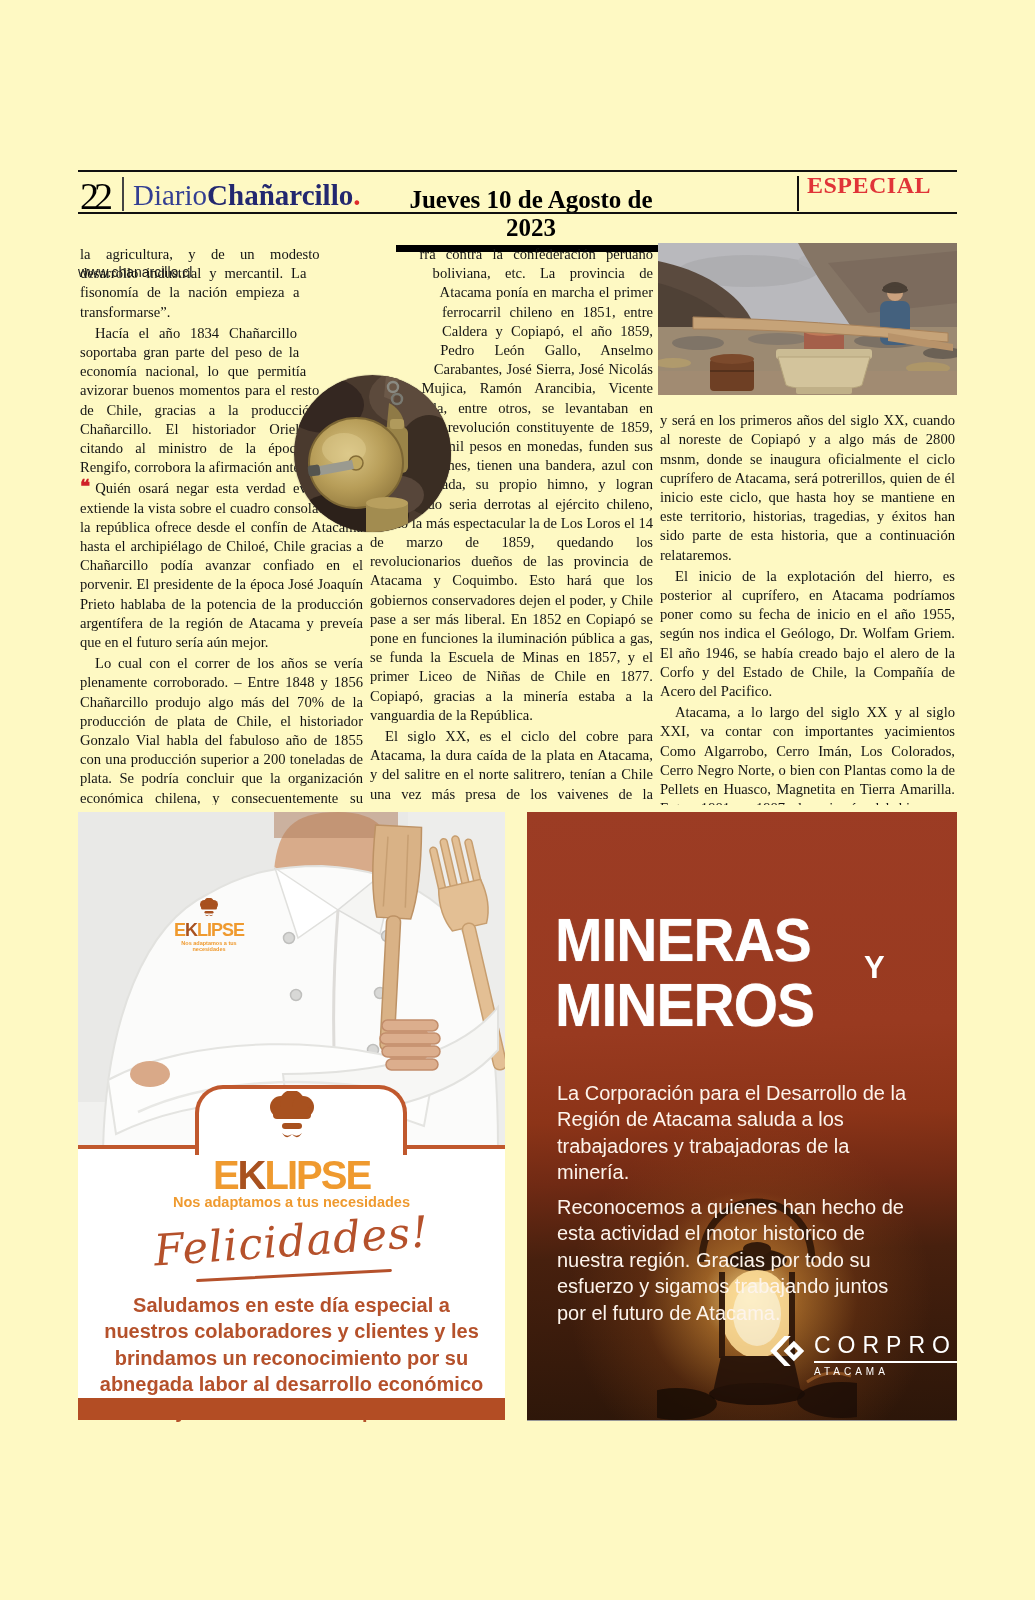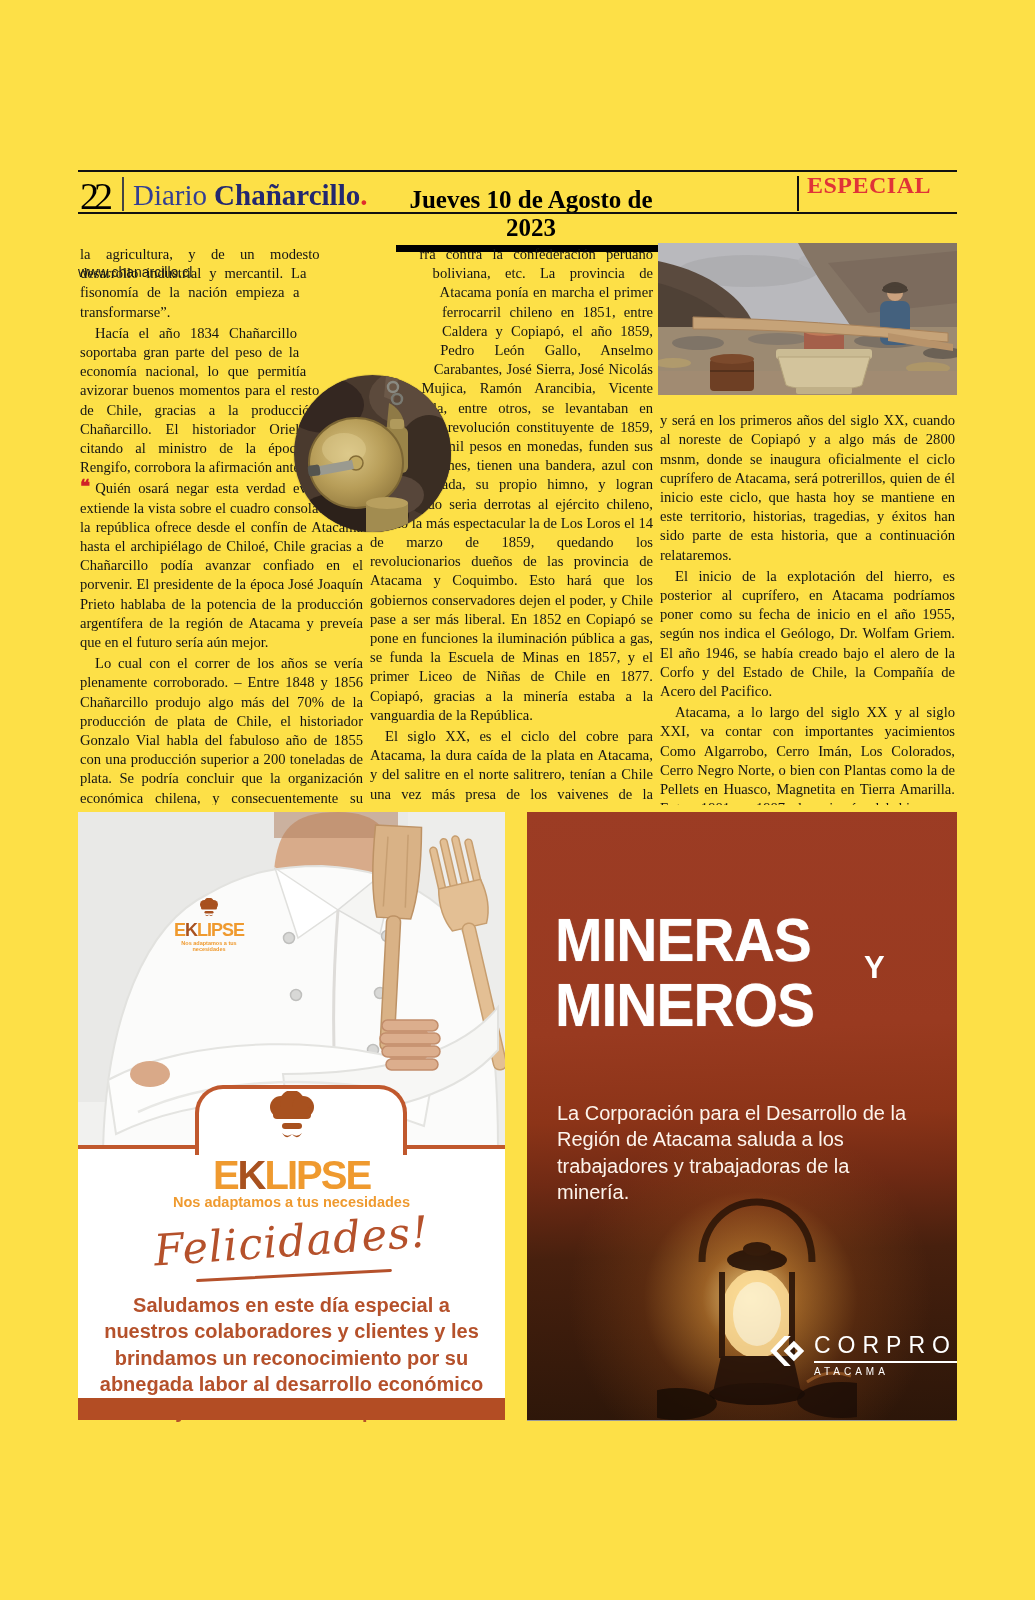--- a/index.html
+++ b/index.html
@@ -1,27 +1,27 @@
 <!DOCTYPE html>
 <html><head>
 <meta charset="utf-8">
 <style>
   html,body{margin:0;padding:0;background:#ffffff;}
-  .page{position:relative;width:1035px;height:1600px;background:#fde047;overflow:hidden;
+  .page{position:relative;width:1035px;height:1600px;background:#fef9c3;overflow:hidden;
         font-family:"Liberation Serif",serif;color:#141414;}
 
   
   .rule{position:absolute;background:#111;}
   .rule-top{left:78px;top:170px;width:879px;height:2px;}
   .rule-mid{left:78px;top:212px;width:879px;height:2px;}
   .page-num{position:absolute;left:80px;top:174px;font-size:38px;letter-spacing:-5px;color:#000;}
   .head-div{position:absolute;left:122px;top:177px;width:2px;height:34px;background:#444;}
   .brand{position:absolute;left:133px;top:179px;font-size:29px;white-space:nowrap;}
   .brand .b-reg{color:#333f93;}
-  .brand .b-bold{color:#23286f;font-weight:bold;margin-left:7px;}
+  .brand .b-bold{color:#23286f;font-weight:bold;}
   .brand .b-dot{color:#e02b2b;font-weight:bold;}
   .date-wrap{position:absolute;left:396px;top:186px;width:270px;text-align:center;}
   .date{font-size:25px;font-weight:bold;color:#000;}
   .date-bar{margin-top:3px;height:7px;background:#000;}
   .sec-div{position:absolute;left:797px;top:176px;width:2px;height:35px;background:#111;}
   .section{position:absolute;left:807px;top:172px;font-size:24px;font-weight:bold;color:#e03438;letter-spacing:.5px;}
   .website{position:absolute;left:78px;top:216px;font-family:"Liberation Sans",sans-serif;
            font-size:14px;color:#1c1c1c;text-decoration:none;margin-top:48px;}
 
   
@@ -78,21 +78,21 @@
         background:radial-gradient(circle at 52% 80%, rgba(255,222,140,.9) 0, rgba(240,160,60,.5) 9%, rgba(160,80,25,.25) 20%, rgba(0,0,0,0) 34%);}
   .cp-greet{position:absolute;left:30px;top:44px;font-family:"Liberation Sans",sans-serif;
             font-weight:300;font-size:39px;color:#fdf6ef;letter-spacing:2px;}
   .cp-big{position:absolute;left:28px;font-family:"Liberation Sans",sans-serif;font-weight:bold;
           font-size:57px;color:#fff;letter-spacing:-1px;transform:scaleY(1.08);transform-origin:left top;
           text-shadow:0 0 1px rgba(255,255,255,.6);}
   .cp-b1{top:92px;} .cp-b2{top:157px;}
   .cp-y{position:absolute;left:337px;top:138px;font-family:"Liberation Sans",sans-serif;
         font-weight:bold;font-size:31px;color:#fff;}
   .cp-p{position:absolute;left:30px;width:350px;font-family:"Liberation Sans",sans-serif;
-        font-size:20px;color:#fdf4ec;line-height:1.32;margin-top:20px;}
+        font-size:20px;color:#fdf4ec;line-height:1.32;}
   .cp-p1{top:268px;} .cp-p2{top:382px;}
   .cp-logo{position:absolute;left:240px;top:522px;display:flex;align-items:flex-start;color:#fff;}
   .cp-logo-text{margin-left:9px;font-family:"Liberation Sans",sans-serif;}
   .cp-name{font-size:23px;letter-spacing:7px;line-height:1;}
   .cp-line{height:2px;background:#fff;margin-top:4px;width:160px;}
   .cp-sub{font-size:10px;letter-spacing:4px;margin-top:3px;}
 </style>
 </head>
 <body>
 
@@ -308,20 +308,21 @@
         <ellipse cx="100" cy="252" rx="48" ry="11" fill="#1c0d06"></ellipse>
       </g>
       <ellipse cx="20" cy="262" rx="40" ry="16" fill="#170b04" opacity=".8"></ellipse>
       <ellipse cx="185" cy="258" rx="45" ry="18" fill="#1a0d06" opacity=".8"></ellipse>
       <path d="M150,240 q20,-14 44,-6" stroke="#b06a2e" stroke-width="3" fill="none" opacity=".6"></path>
     </svg>
     <div class="cp-big cp-b1">MINERAS</div>
     <div class="cp-y">Y</div>
     <div class="cp-big cp-b2">MINEROS</div>
     <div class="cp-p cp-p1">La Corporación para el Desarrollo de la Región de Atacama saluda a los trabajadores y trabajadoras de la minería.</div>
+    <div class="cp-p cp-p2">Reconocemos a quienes han hecho de esta actividad el motor historico de nuestra región. Gracias por todo su esfuerzo y sigamos trabajando juntos por el futuro de Atacama.</div>
     <div class="cp-logo">
       <svg width="38" height="34" viewBox="0 0 48 40">
         <g fill="#ffffff">
           <path d="M22,1 L4,20 L22,39 L30,39 L12,20 L30,1 Z"></path>
           <path d="M34,7 L21,20 L34,33 L47,20 Z M34,15 L39,20 L34,25 L29,20 Z" fill-rule="evenodd"></path>
         </g>
       </svg>
       <div class="cp-logo-text">
         <div class="cp-name">CORPROA</div>
         <div class="cp-line"></div>

